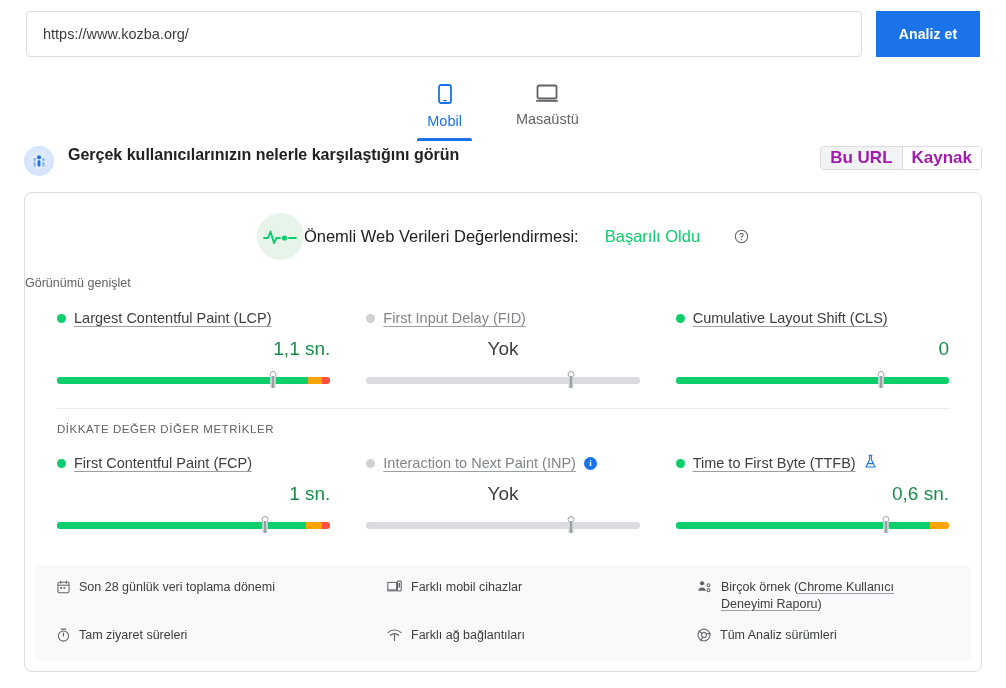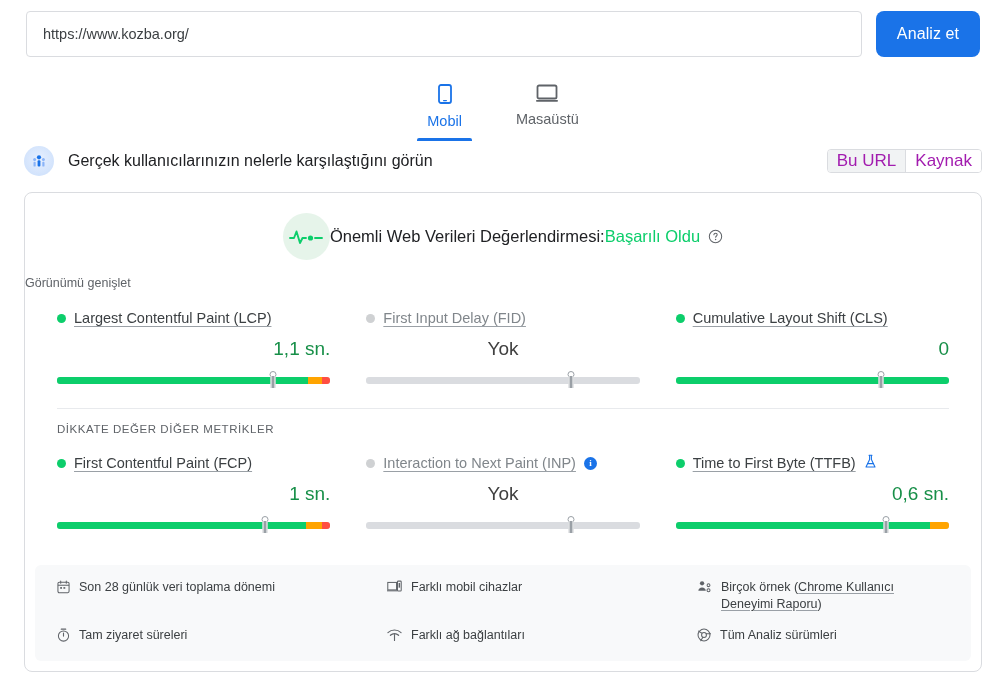--- a/index.html
+++ b/index.html
@@ -26,26 +26,26 @@
     background: #fff;
     font-family: Liberation Sans, sans-serif;
     font-size: 14.5px;
     color: #3c4043;
     padding: 0 16px;
     outline: none;
   }
   .analyze-btn {
     width: 104px;
     border: none;
-    border-radius: 8px;
+    border-radius: 0;
     background: #1a73e8;
     color: #fff;
     font-family: "Liberation Sans", sans-serif;
-    font-size: 16px;
-    font-weight: normal;
+    font-size: 14px;
+    font-weight: bold;
     cursor: pointer;
     letter-spacing: .1px;
   }
 
   
   .tabs {
     position: absolute; left: 0; top: 78px; width: 1006px;
     display: flex; justify-content: center; align-items: flex-start; gap: 34px;
   }
   .tab {
@@ -61,21 +61,21 @@
   .tab.active::after {
     content: "";
     position: absolute; left: 0; right: 0; bottom: 0;
     height: 3px; background: #1a73e8; border-radius: 2px 2px 0 0;
   }
   .tab svg { display: block; }
 
   
   .fd-header {
     position: absolute; left: 24px; top: 146px; width: 958px;
-    display: flex; align-items: center;
+    display: flex; align-items: flex-start; font-weight: bold;
   }
   .fd-avatar {
     width: 30px; height: 30px; border-radius: 50%;
     background: radial-gradient(circle at 50% 45%, #e8f0fe 0%, #d2e3fc 70%, #c6dafc 100%);
     display: flex; align-items: center; justify-content: center;
     flex: 0 0 auto;
   }
   .fd-title {
     margin-left: 14px;
     font-size: 16px;
@@ -115,21 +115,21 @@
   }
   .assess-badge {
     width: 47px; height: 47px; border-radius: 50%;
     background: #e6f4ea;
     display: flex; align-items: center; justify-content: center;
     flex: 0 0 auto;
   }
   .assess-text {
     font-size: 16.5px;
     color: #202124;
-    display: flex; align-items: center;
+    display: flex; align-items: center; gap: 26px;
   }
   .assess-value { color: #0cce6b; }
   .help-icon {
     margin-left: 8px;
     color: #5f6368;
     display: inline-flex;
   }
 
   .expand-link {
     text-align: left;

